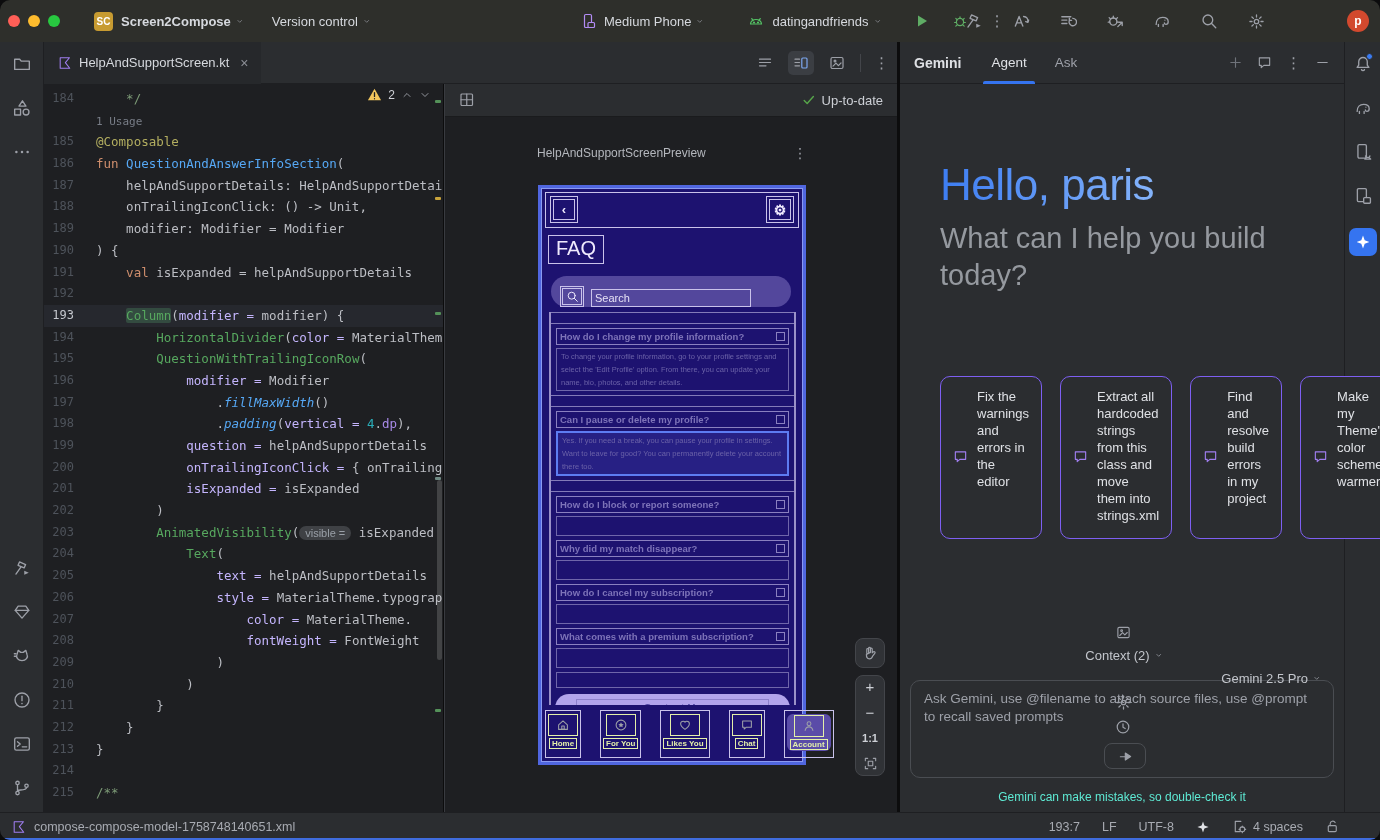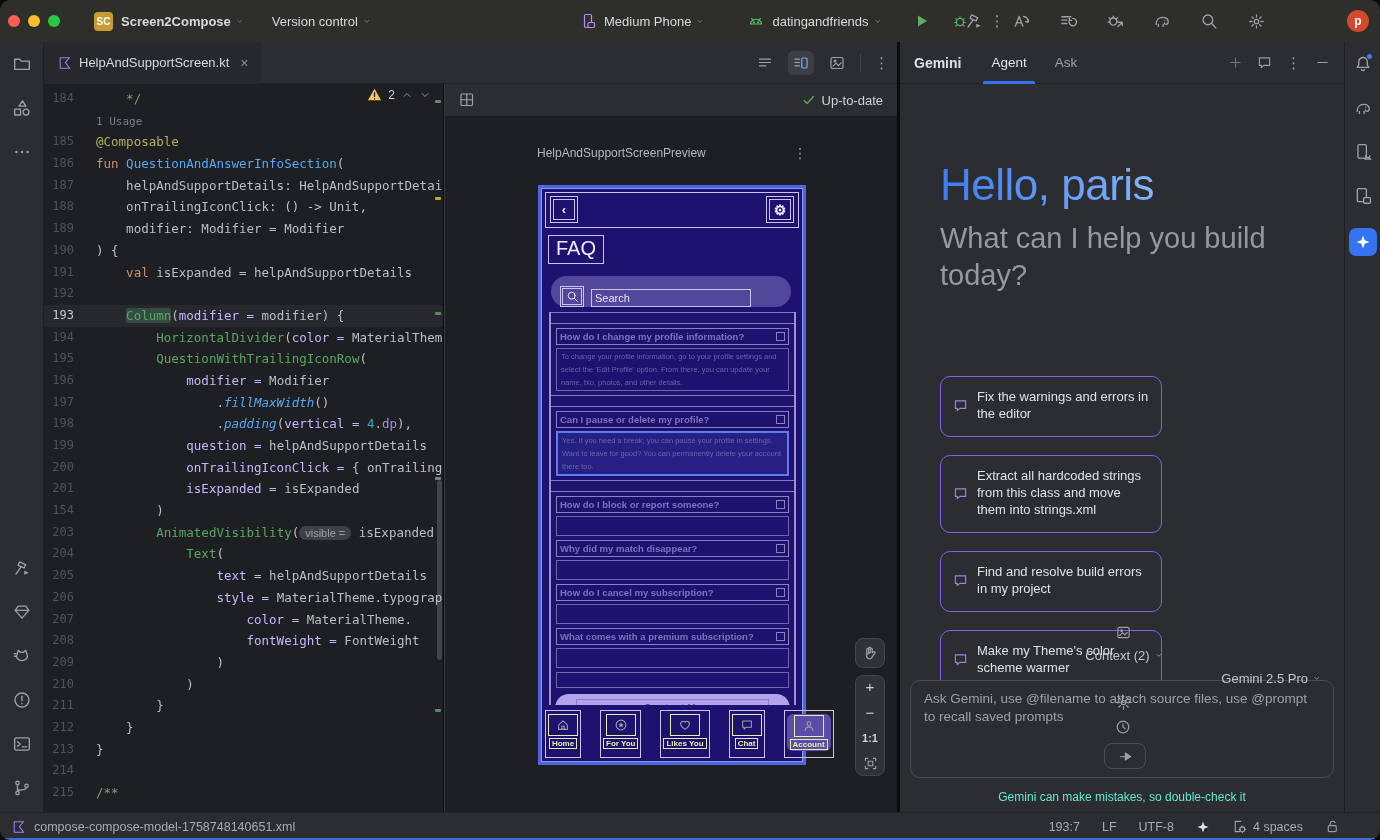--- a/index.html
+++ b/index.html
@@ -99,21 +99,21 @@
   #gemini { position:absolute; left:900px; top:42px; width:444px; height:770px; background:#2b2d30; }
   #gm-header { height:42px; border-bottom:1px solid #1e1f22; display:flex; align-items:center; padding:0 14px; position:relative; }
   #gm-title { font-size:14px; font-weight:bold; color:#dfe1e5; margin-right:30px; }
   .gm-tab { font-size:13.5px; color:#9da0a8; margin-right:28px; position:relative; height:42px; display:flex; align-items:center; cursor:pointer; }
   .gm-tab.active { color:#dfe1e5; }
   .gm-tab.active::after { content:""; position:absolute; left:-8px; right:-8px; bottom:0; height:3px; border-radius:2px 2px 0 0; background:#3574f0; }
   #gm-header-icons { margin-left:auto; display:flex; align-items:center; gap:14px; }
   #gm-greeting { position:absolute; left:40px; top:118px; font-size:44px; font-weight:500; letter-spacing:-.5px;
     background:linear-gradient(90deg,#3d7df2,#84b3fa); -webkit-background-clip:text; background-clip:text; color:transparent; }
   #gm-sub { position:absolute; left:40px; top:178px; width:360px; font-size:29px; line-height:37px; color:#95999f; }
-  #gemini-cards { position:absolute; left:40px; top:334px; width:222px; display:flex; flex-direction:column; gap:18px; }
+  #gemini-cards { position:absolute; left:40px; top:334px; width:222px; display:flex; flex-direction:row; gap:18px; }
   .gcard { border:1.5px solid #7e5ff2; border-radius:10px; background:#2b2d30; padding:11px 12px 14px; display:flex; gap:9px; cursor:pointer; }
   .gcard .txt { font-size:13px; line-height:17px; color:#dfe1e5; }
   .gcard .ic { color:#a07ef0; flex:none; margin-top:1px; }
   #gm-input { position:absolute; left:10px; top:638px; width:424px; height:98px; border:1px solid #4a4d52; border-radius:10px; background:#2b2d30; }
   #gm-placeholder { position:absolute; left:13px; top:9px; width:390px; font-size:13.5px; line-height:18px; color:#9da0a8; }
   #gm-input-row { position:absolute; left:12px; right:10px; bottom:8px; display:flex; align-items:center; gap:8px;flex-direction:column; }
   #gm-context { display:flex; align-items:center; gap:5px; color:#c3c6cc; font-size:13px; margin-left:4px; }
   #gm-model { margin-left:auto; display:flex; align-items:center; gap:5px; color:#c3c6cc; font-size:13px; }
   #gm-send { width:42px; height:26px; border:1px solid #4a4d52; border-radius:8px; display:flex; align-items:center; justify-content:center; color:#6f737a; margin-left:4px; }
   #gm-disclaimer { position:absolute; left:0; right:0; top:748px; text-align:center; font-size:12px; color:#5eead4; }
@@ -387,21 +387,21 @@
       <div class="crow"><span class="ln">192</span><span class="ctext"></span></div>
       <div class="crow active"><span class="ln">193</span><span class="ctext"><span class="c-pl">    </span><span class="c-call c-hl">Column</span><span class="c-pl">(</span><span class="c-named">modifier = </span><span class="c-pl">modifier</span><span class="c-pl">) {</span></span></div>
       <div class="crow"><span class="ln">194</span><span class="ctext"><span class="c-pl">        </span><span class="c-call">HorizontalDivider</span><span class="c-pl">(</span><span class="c-named">color = </span><span class="c-pl">MaterialTheme</span></span></div>
       <div class="crow"><span class="ln">195</span><span class="ctext"><span class="c-pl">        </span><span class="c-call">QuestionWithTrailingIconRow</span><span class="c-pl">(</span></span></div>
       <div class="crow"><span class="ln">196</span><span class="ctext"><span class="c-pl">            </span><span class="c-named">modifier = </span><span class="c-pl">Modifier</span></span></div>
       <div class="crow"><span class="ln">197</span><span class="ctext"><span class="c-pl">                .</span><span class="c-ext">fillMaxWidth</span><span class="c-pl">()</span></span></div>
       <div class="crow"><span class="ln">198</span><span class="ctext"><span class="c-pl">                .</span><span class="c-ext">padding</span><span class="c-pl">(</span><span class="c-named">vertical = </span><span class="c-num">4</span><span class="c-pl">.</span><span class="c-prop">dp</span><span class="c-pl">),</span></span></div>
       <div class="crow"><span class="ln">199</span><span class="ctext"><span class="c-pl">            </span><span class="c-named">question = </span><span class="c-pl">helpAndSupportDetails</span></span></div>
       <div class="crow"><span class="ln">200</span><span class="ctext"><span class="c-pl">            </span><span class="c-named">onTrailingIconClick = </span><span class="c-pl">{ onTrailingIconClick() }</span></span></div>
       <div class="crow"><span class="ln">201</span><span class="ctext"><span class="c-pl">            </span><span class="c-named">isExpanded = </span><span class="c-pl">isExpanded</span></span></div>
-      <div class="crow"><span class="ln">154</span><span class="ctext"><span class="c-pl">        )</span></span></div>
+      <div class="crow"><span class="ln">202</span><span class="ctext"><span class="c-pl">        )</span></span></div>
       <div class="crow"><span class="ln">203</span><span class="ctext"><span class="c-pl">        </span><span class="c-call">AnimatedVisibility</span><span class="c-pl">(</span><span class="c-pill">visible =</span><span class="c-pl"> isExpanded</span></span></div>
       <div class="crow"><span class="ln">204</span><span class="ctext"><span class="c-pl">            </span><span class="c-call">Text</span><span class="c-pl">(</span></span></div>
       <div class="crow"><span class="ln">205</span><span class="ctext"><span class="c-pl">                </span><span class="c-named">text = </span><span class="c-pl">helpAndSupportDetails</span></span></div>
       <div class="crow"><span class="ln">206</span><span class="ctext"><span class="c-pl">                </span><span class="c-named">style = </span><span class="c-pl">MaterialTheme.typography</span></span></div>
       <div class="crow"><span class="ln">207</span><span class="ctext"><span class="c-pl">                    </span><span class="c-named">color = </span><span class="c-pl">MaterialTheme.</span></span></div>
       <div class="crow"><span class="ln">208</span><span class="ctext"><span class="c-pl">                    </span><span class="c-named">fontWeight = </span><span class="c-pl">FontWeight</span></span></div>
       <div class="crow"><span class="ln">209</span><span class="ctext"><span class="c-pl">                )</span></span></div>
       <div class="crow"><span class="ln">210</span><span class="ctext"><span class="c-pl">            )</span></span></div>
       <div class="crow"><span class="ln">211</span><span class="ctext"><span class="c-pl">        }</span></span></div>
       <div class="crow"><span class="ln">212</span><span class="ctext"><span class="c-pl">    }</span></span></div>

